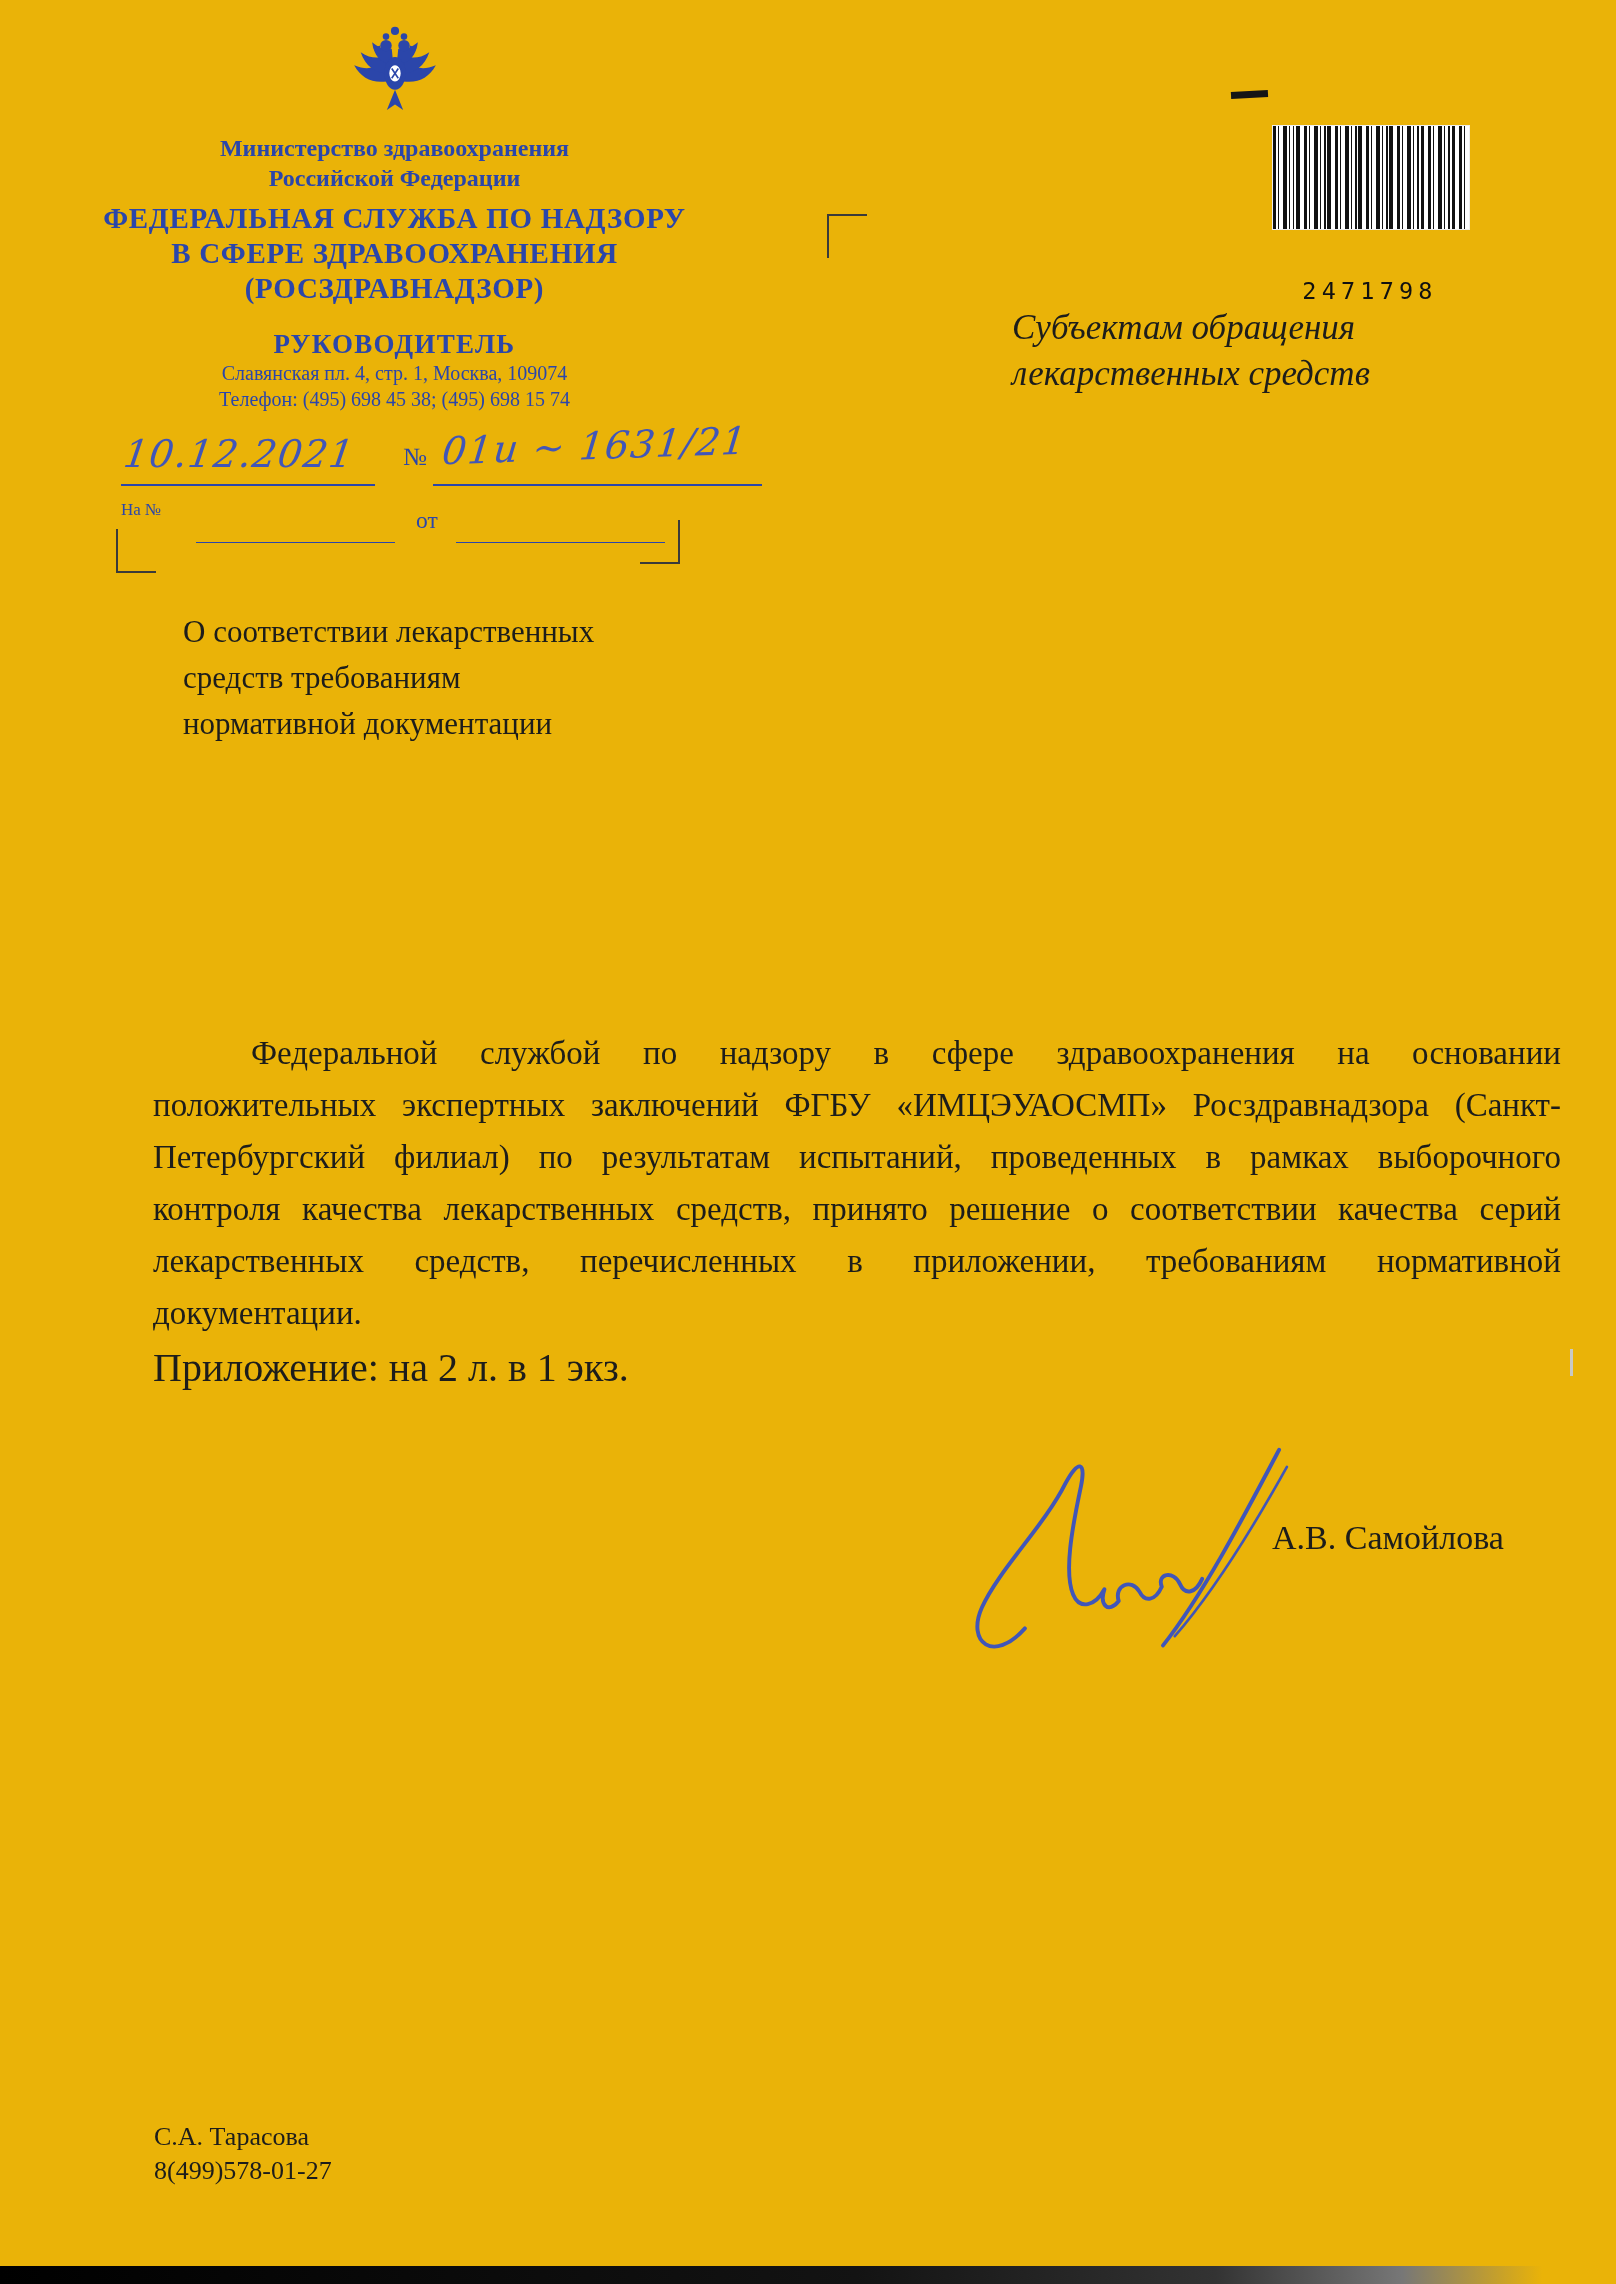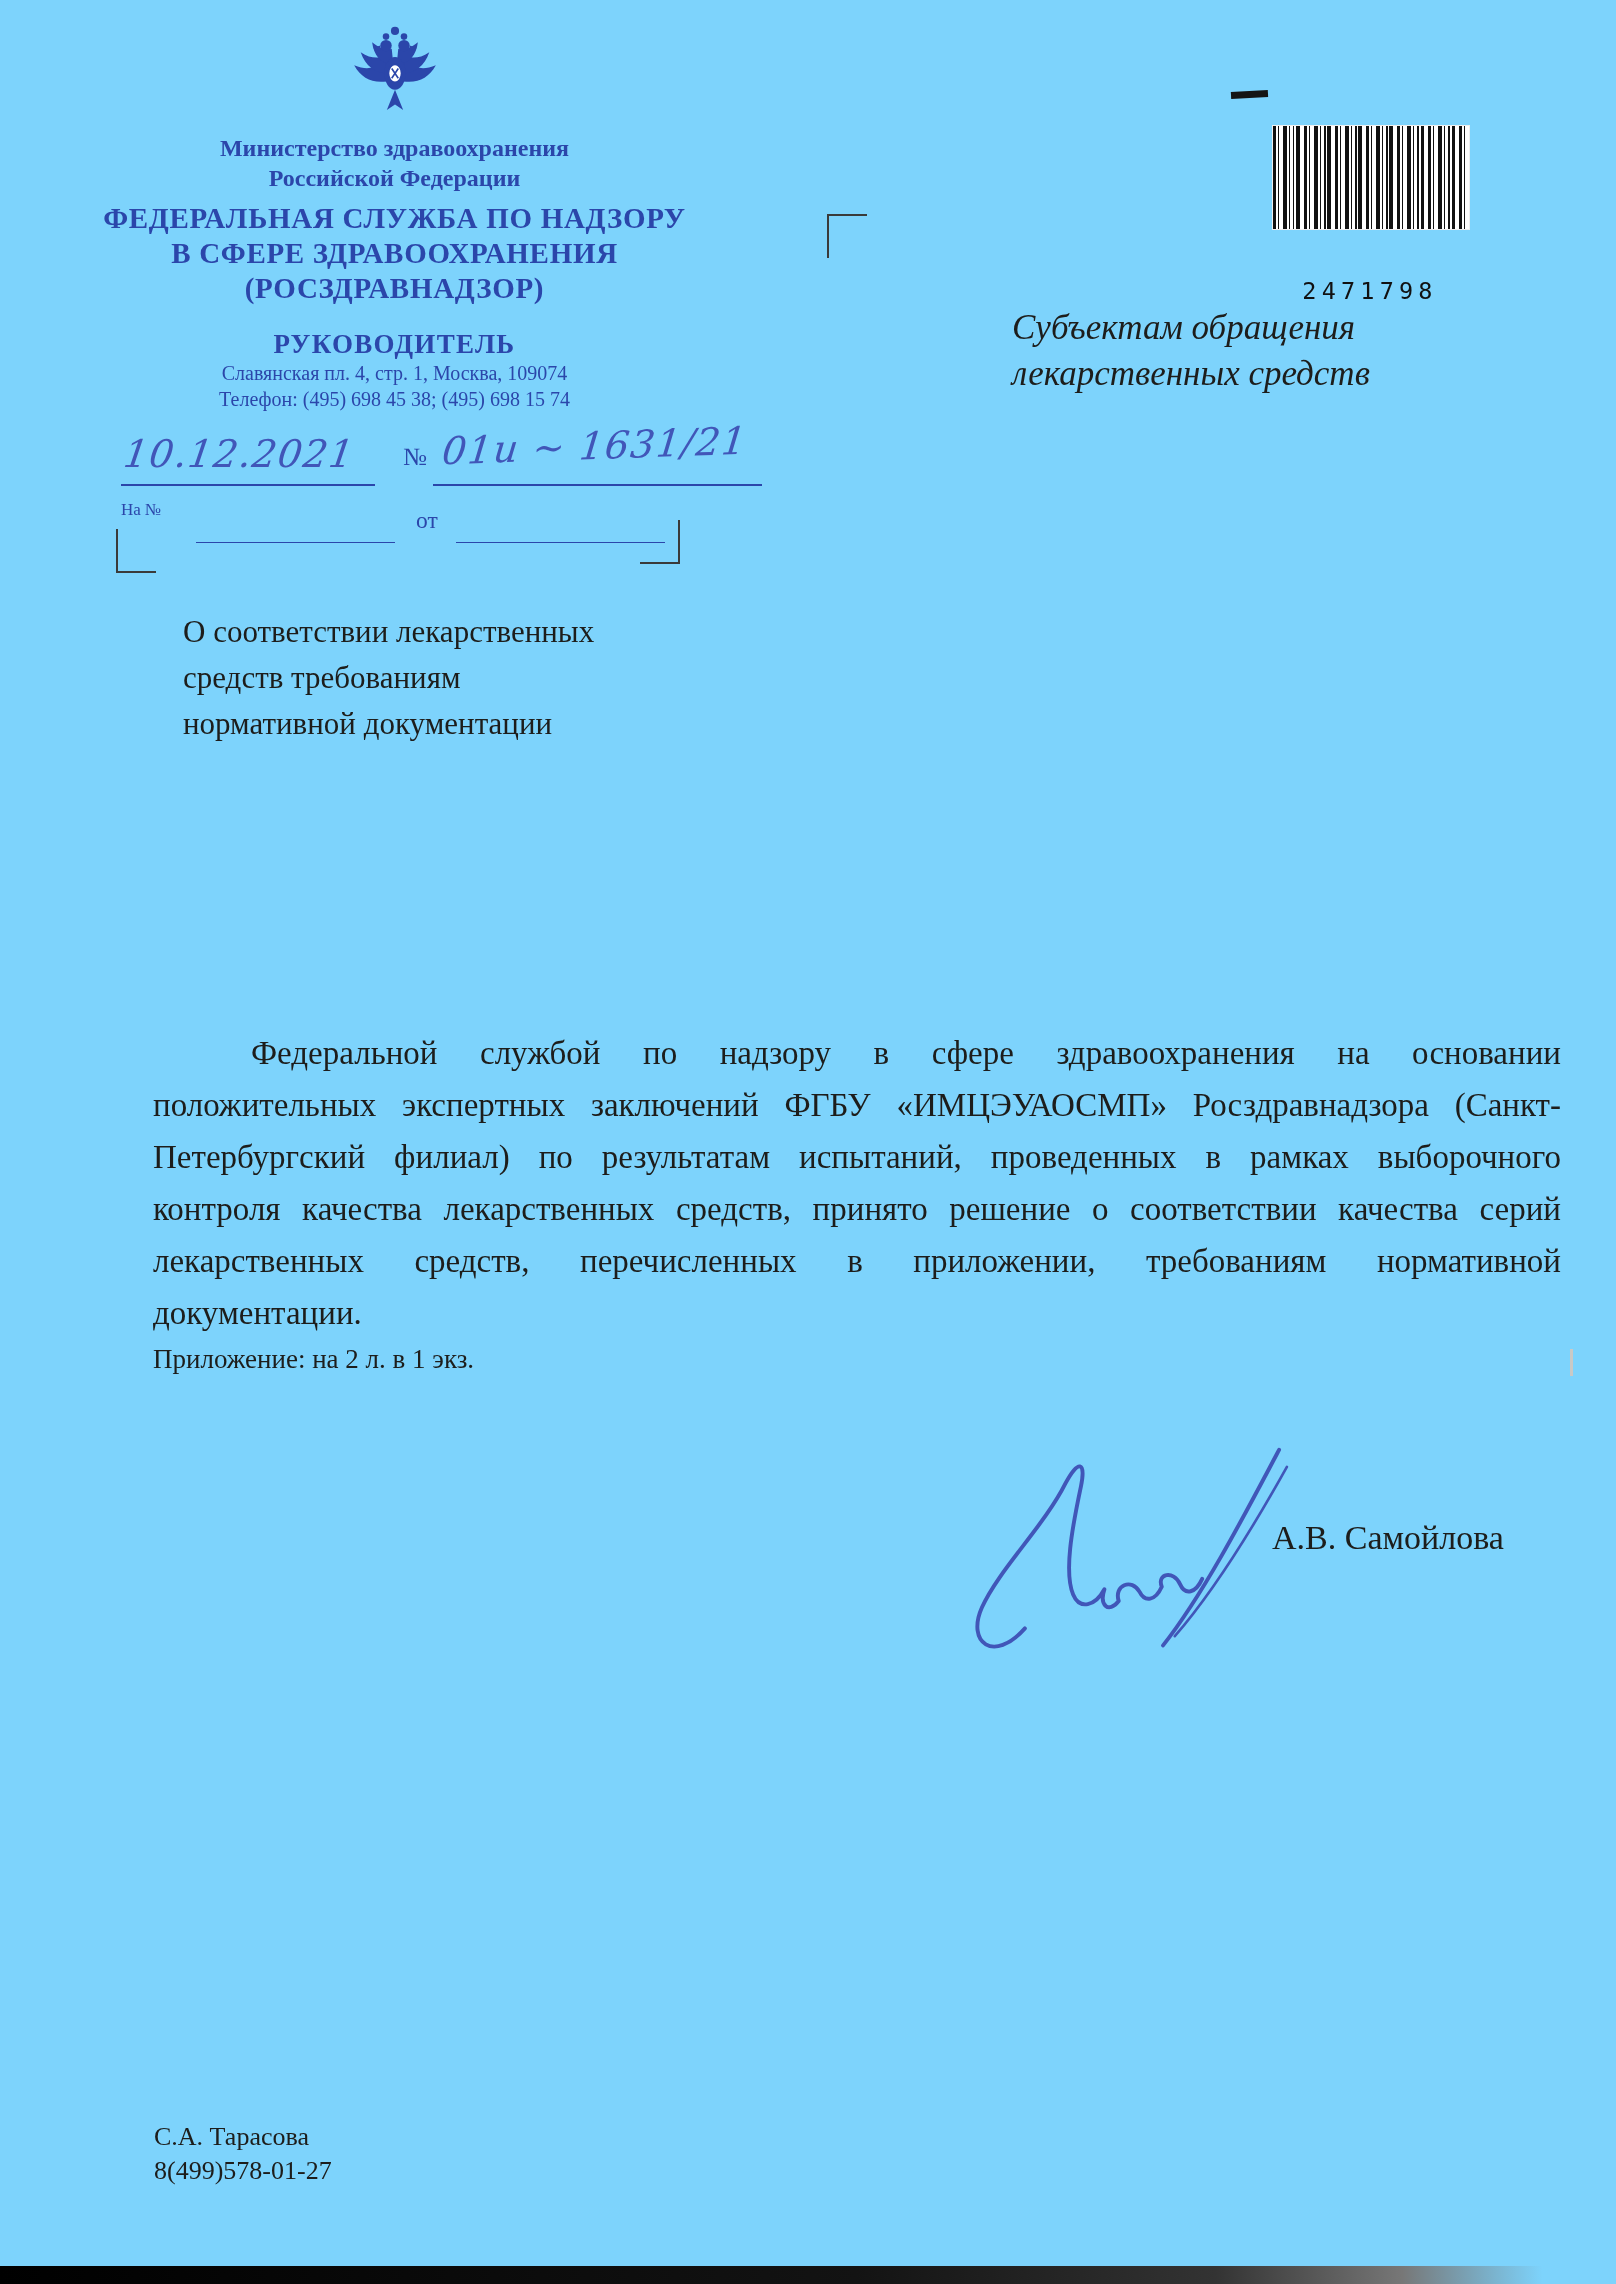--- a/index.html
+++ b/index.html
@@ -4,21 +4,21 @@
 <style>
   :root{
     --blue:#2b46aa;
     --ink:#4156b8;
     --black:#1d1d1b;
   }
   html,body{margin:0;padding:0;background:#e8e8e6;}
   .page{
     position:relative;
     width:1617px;height:2284px;
-    background:#7dd3fc;
+    background:#eab308;
     font-family:"Liberation Serif", serif;
     color:var(--black);
     overflow:hidden;
   }
   
   .letterhead{
     position:absolute;left:98px;top:26px;width:593px;
     text-align:center;color:var(--blue);
   }
   .emblem{width:98px;height:98px;margin:0 auto 9px;}
@@ -67,21 +67,21 @@
   .scan-dash{left:1231px;top:91px;width:37px;height:7.2px;background:#151515;transform:rotate(-3deg);}
   
   .recipient{left:1012px;top:305px;font-size:35px;line-height:46px;color:var(--black);font-style:italic;}
   .subject{left:183px;top:609px;font-size:31px;line-height:46px;}
   
   .body-paragraph{
     left:153px;top:1027px;width:1408px;
     font-size:33px;line-height:52px;text-align:justify;
     text-indent:98px;word-spacing:10.4px;
   }
-  .attachment-line{left:153px;top:1344px;font-size:27px;}
+  .attachment-line{left:153px;top:1344px;font-size:40px;}
   
   .signature-svg{left:948px;top:1421px;}
   .signer-name{left:1272px;top:1519px;font-size:34px;white-space:nowrap;}
   
   .executor{left:154px;top:2120px;font-size:26px;line-height:34px;}
   .bottom-band{
     left:0;top:2266px;width:1558px;height:17.6px;
     background:linear-gradient(90deg,#000 0%,#131313 55%,#333 78%,#777 90%,rgba(255,255,255,0) 99%);
   }
   .edge-artifact{left:1570px;top:1349px;width:2.6px;height:27px;background:#c9c9c6;}

